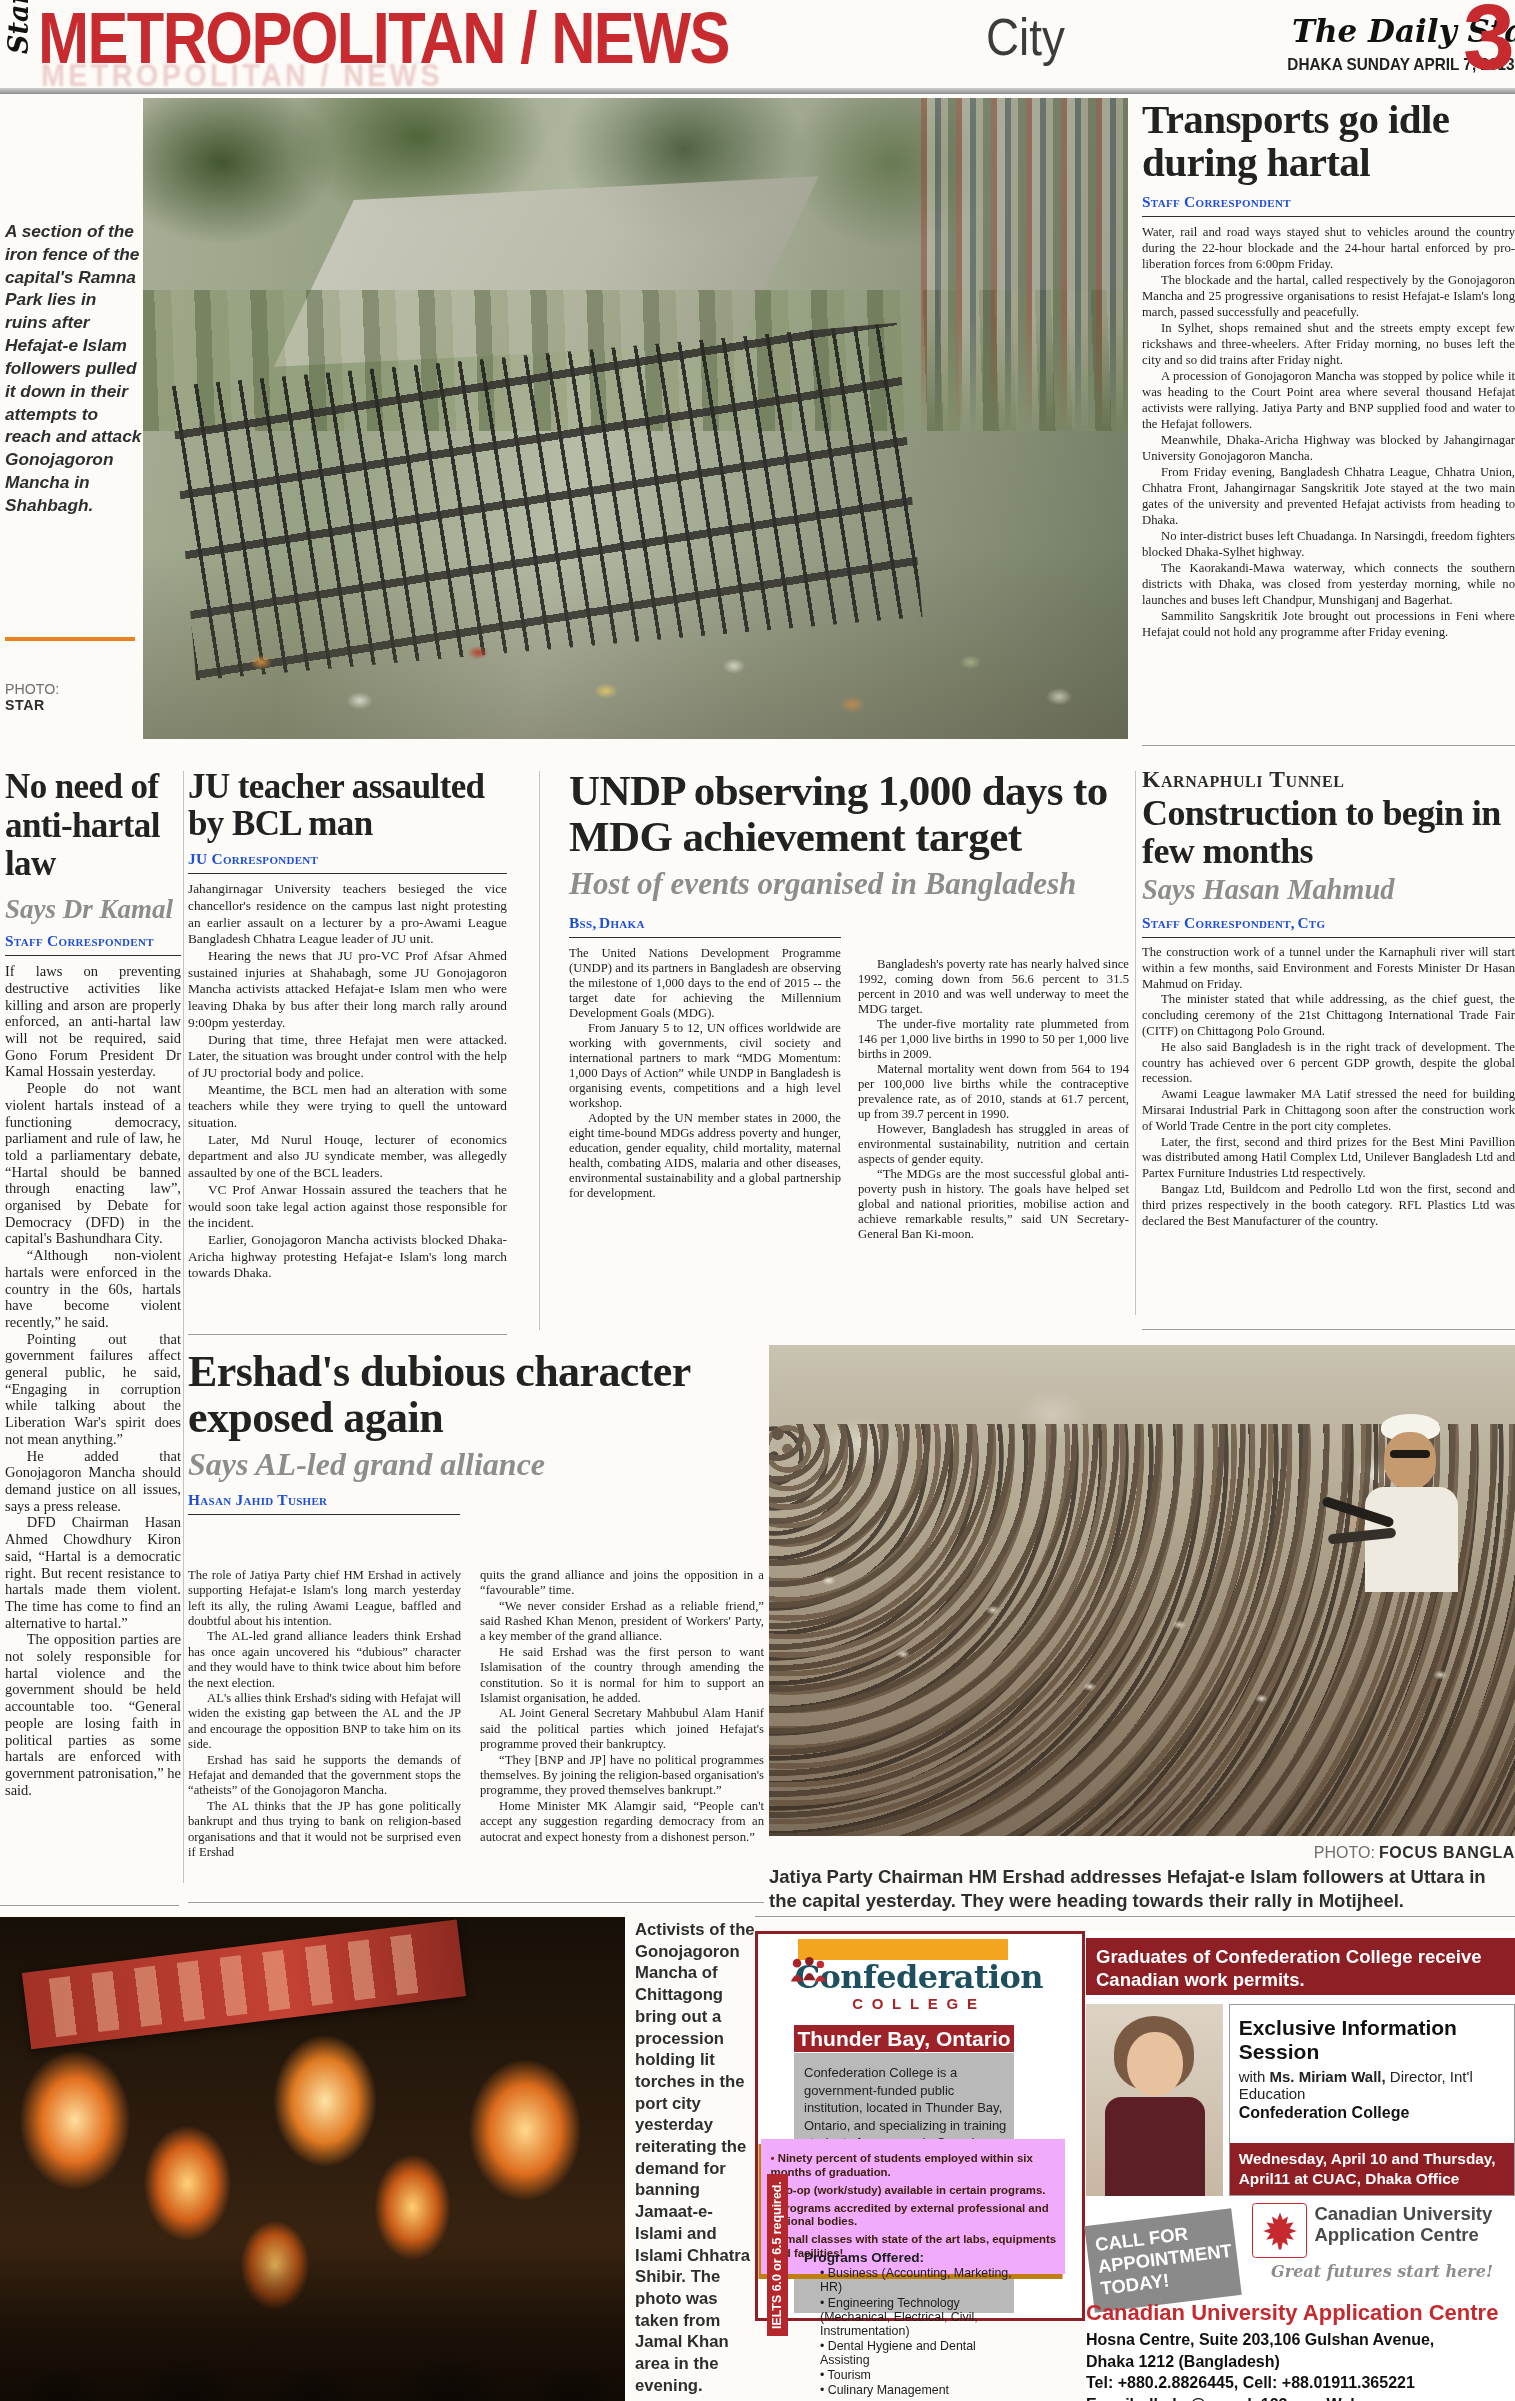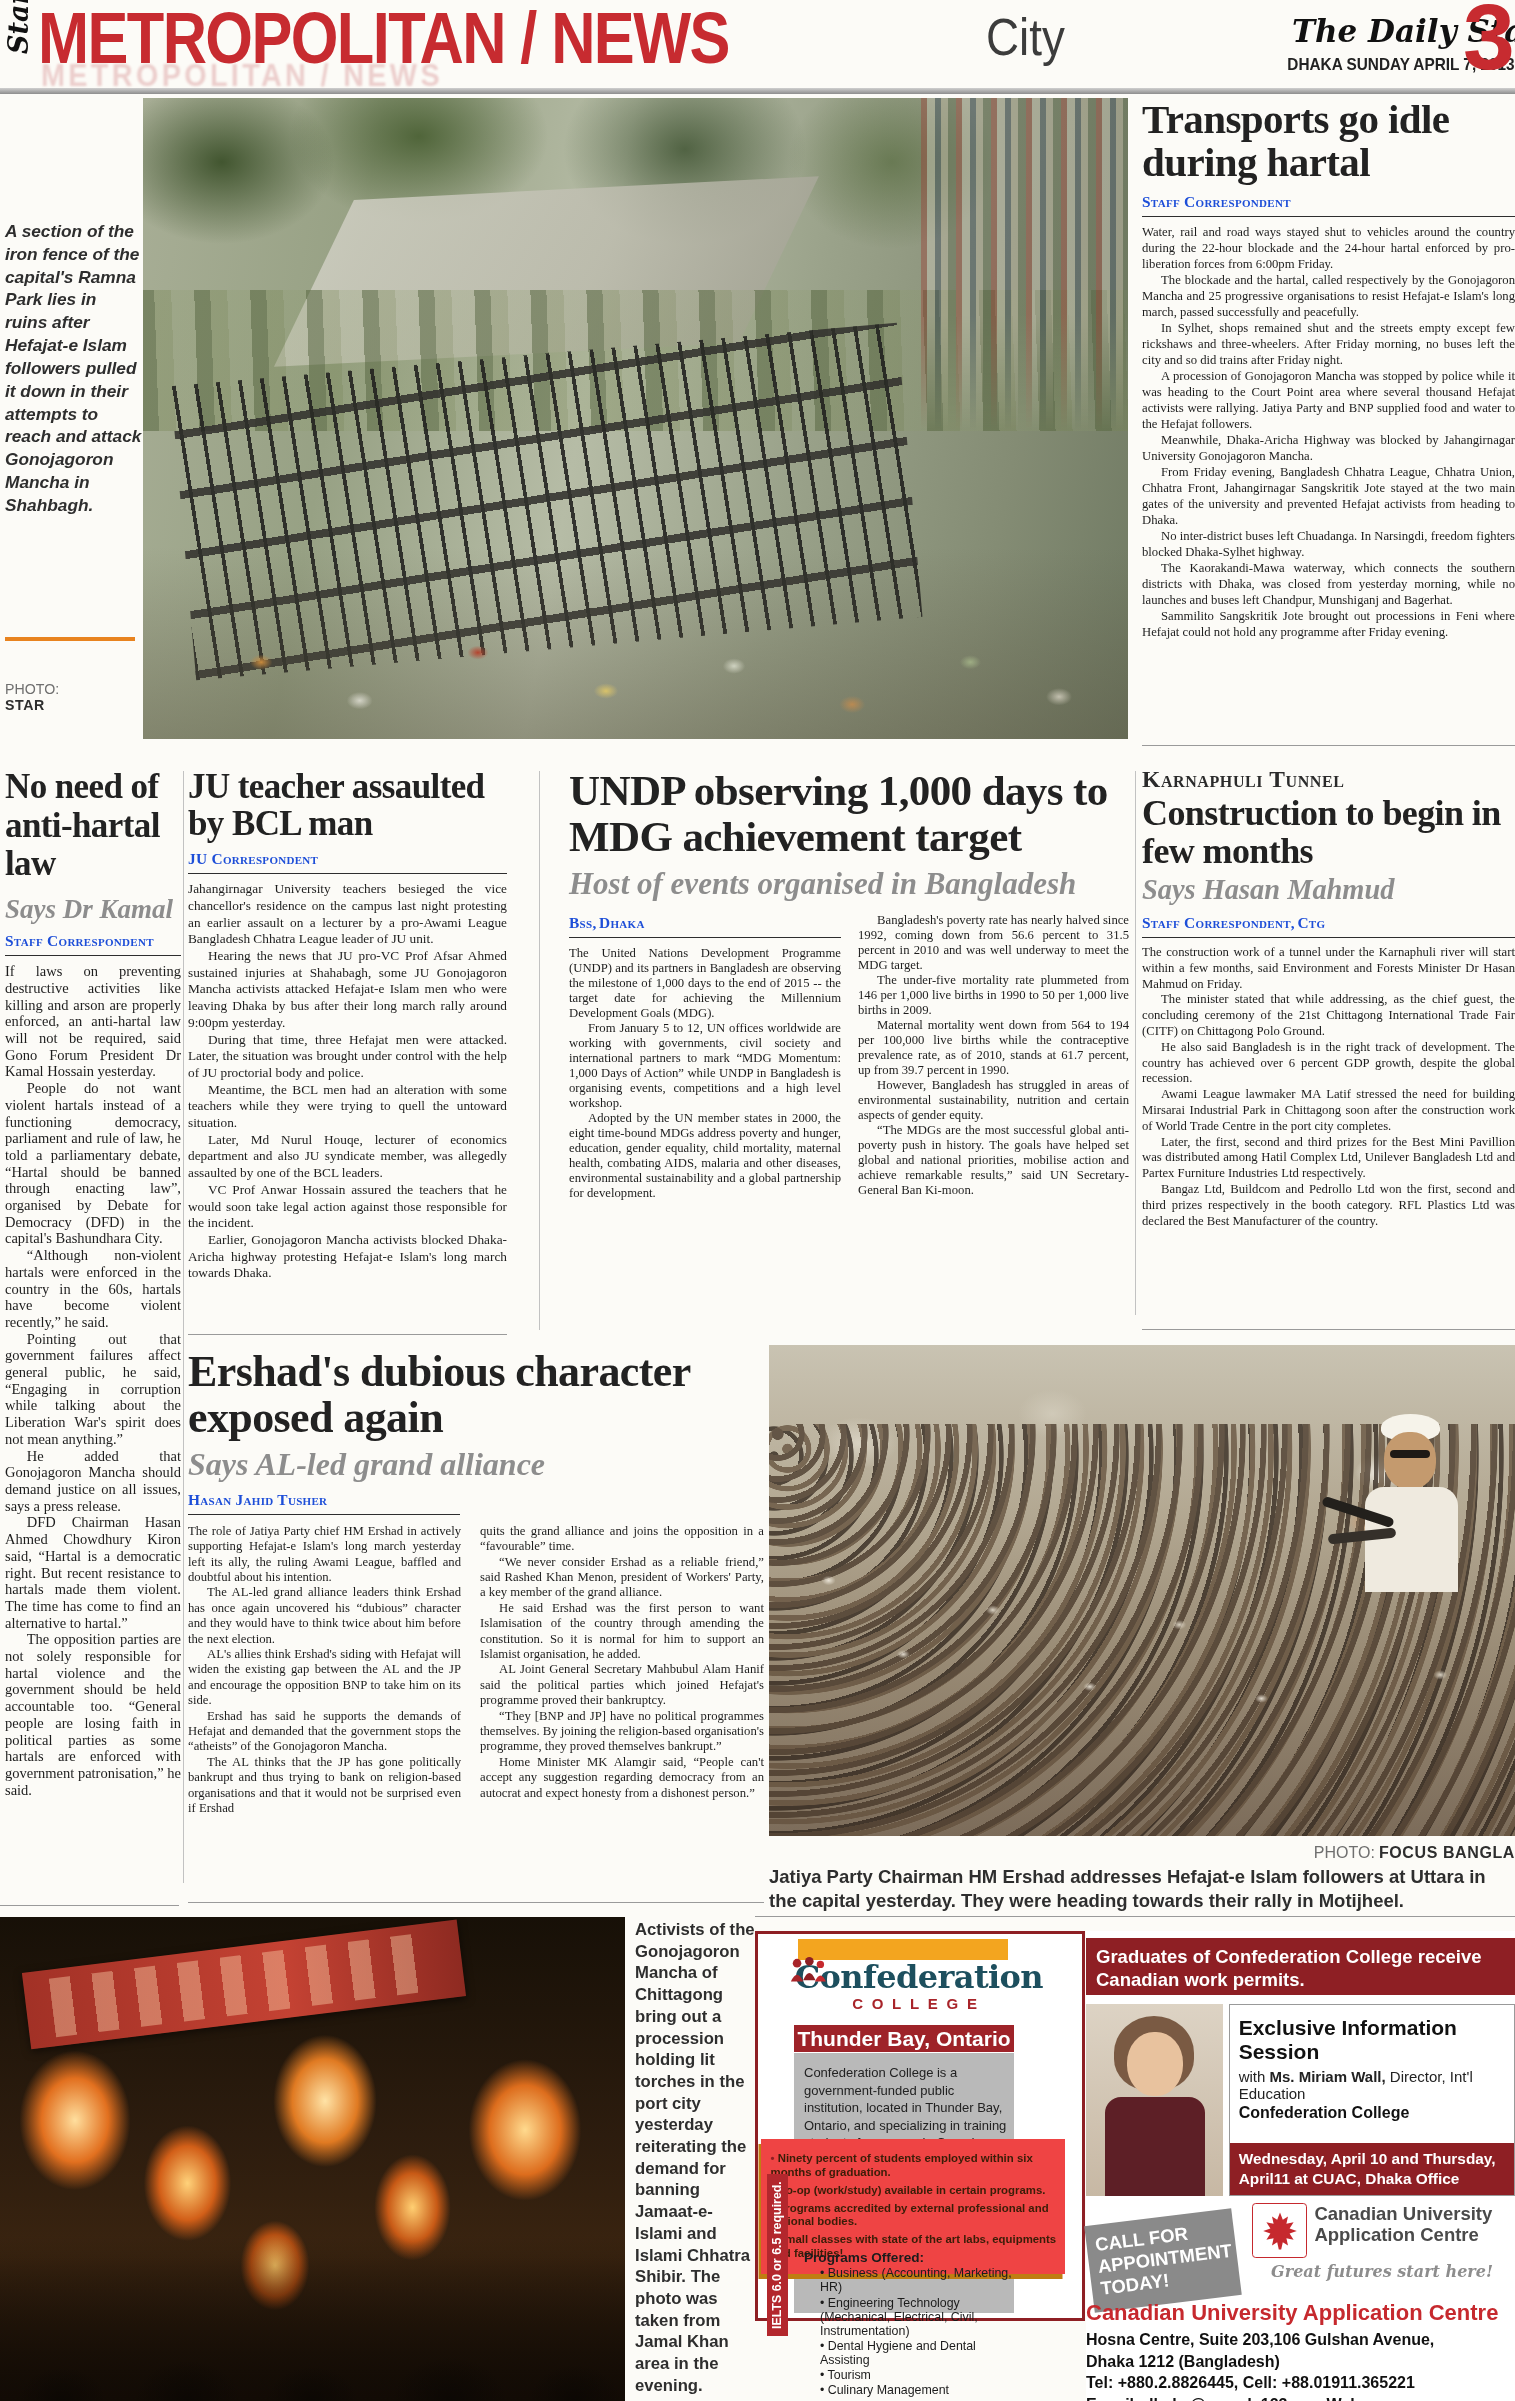--- a/index.html
+++ b/index.html
@@ -13,21 +13,21 @@
   .paperlogo{left:1292px;top:16px;width:172px;text-align:center;font:italic 700 31px/1 "DejaVu Serif",serif;color:#111;white-space:nowrap;}
   .paperdate{left:1272px;top:57px;width:192px;text-align:right;font:700 16.7px/1 "Liberation Sans",sans-serif;color:#222;transform:scaleX(.92);transform-origin:right top;white-space:nowrap;}
   .pagenum{left:1463px;top:-8.7px;font:700 93px/1 "Liberation Sans",sans-serif;color:#c72b30;}
   .header-bar{left:0;top:88px;width:1515px;height:5.6px;background:linear-gradient(#cfcfcf,#8d8d8d);}
   
   .headline{font-weight:700;color:#222;letter-spacing:-0.6px;margin:0;}
   .subtitle{font-style:italic;color:#8d8d8d;font-weight:700;margin:0;}
   .kicker{font-variant:small-caps;font-weight:700;color:#2b2b2b;letter-spacing:0.6px;}
   .byline-row{border-bottom:1.9px solid #2e2e2e;padding-bottom:5px;margin-top:8.7px;}
   .byline{font:700 15.4px/1.1 "Liberation Serif",serif;font-variant:small-caps;letter-spacing:0.3px;color:#1d4ed8;}
-  .bodytext{text-align:justify;}
+  .bodytext{text-align:justify;margin-top:44px;}
   .bodytext p{margin:0;text-indent:1.5em;}
   .bodytext.first p:first-child{text-indent:0;}
   .caption{font-family:"Liberation Sans",sans-serif;font-weight:700;color:#2e2e2e;}
   .credit-label{font-family:"Liberation Sans",sans-serif;color:#6f6f6f;font-weight:400;}
   .credit{font-family:"Liberation Sans",sans-serif;color:#2e2e2e;font-weight:700;letter-spacing:0.6px;}
   .orange-rule{height:3.7px;background:#e8831f;}
   .vrule{width:1.2px;background:#c2c2c2;}
   .hrule{height:1.2px;background:#9a9a9a;}
   
   .lead-caption{left:5px;top:220px;width:137px;font-style:italic;}
@@ -133,21 +133,21 @@
   
   .ad-conf{left:755px;top:1931px;width:324px;height:384px;border:3.1px solid #8e1f24;background:#fff;}
   .conf-topband{position:absolute;left:40px;top:5px;width:210px;height:21px;background:#f3a51f;}
   .conf-logo-row{position:absolute;left:12.4px;top:27px;width:297px;text-align:center;}
   .conf-name{font:700 32px/1 "DejaVu Serif",serif;color:#1d4f5e;letter-spacing:-0.6px;}
   .conf-college{font:700 15px/1 "Liberation Sans",sans-serif;color:#a8242a;letter-spacing:8.7px;margin-top:2.5px;}
   .conf-mark{position:absolute;left:16px;top:-3.7px;}
   .conf-bar{position:absolute;left:36px;top:91px;width:220px;height:27px;background:#9e2329;color:#fff;font:700 21px/27px "Liberation Sans",sans-serif;text-align:center;transform:scaleX(1);}
   .conf-grey{position:absolute;left:36px;top:119px;width:220px;height:260px;background:#b9b9b9;}
   .conf-desc{position:absolute;left:46px;top:130px;width:204px;font:400 13px/1.35 "Liberation Sans",sans-serif;color:#222;}
-  .conf-bullets{position:absolute;left:2.5px;top:205px;width:288px;background:#ef4444;padding:8.7px 6.2px 8.7px 10px;box-shadow:-2.5px 5px 0 #c07d12;}
+  .conf-bullets{position:absolute;left:2.5px;top:205px;width:288px;background:#f0abfc;padding:8.7px 6.2px 8.7px 10px;box-shadow:-2.5px 5px 0 #c07d12;}
   .conf-bullets p{margin:4.3px 0;font:700 11.4px/1.2 "Liberation Sans",sans-serif;color:#3a1d08;text-indent:0;}
   .conf-bullets p:before{content:"•  ";color:#8e1f24;}
   .conf-programs{position:absolute;left:46px;top:315px;width:216px;font-family:"Liberation Sans",sans-serif;color:#1c1c1c;}
   .conf-programs .ttl{font-weight:700;font-size:13.6px;margin:1.2px 0;}
   .conf-programs p{margin:1.2px 0 1.2px 16px;font-size:12.4px;text-indent:0;}
   .conf-programs p:before{content:"•  ";}
   .ielts-tab{position:absolute;left:8.7px;top:240px;width:21px;height:162px;background:#b3272d;color:#fff;font:700 12.4px/21px "Liberation Sans",sans-serif;writing-mode:vertical-rl;transform:rotate(180deg);text-align:center;}
   .ad-cuac{left:1086px;top:1931px;width:429px;height:470px;background:#fff;font-family:"Liberation Sans",sans-serif;}
   .cuac-banner{position:absolute;left:0;top:7.4px;width:429px;height:57px;background:#8e1f24;color:#fff;font:700 18.5px/1.25 "Liberation Sans",sans-serif;padding:6.2px 10px;box-sizing:border-box;}
   .advisor-photo{position:absolute;left:0;top:73px;width:137px;height:192px;background:linear-gradient(180deg,#ddd3c4,#c7b8a4);overflow:hidden;}

